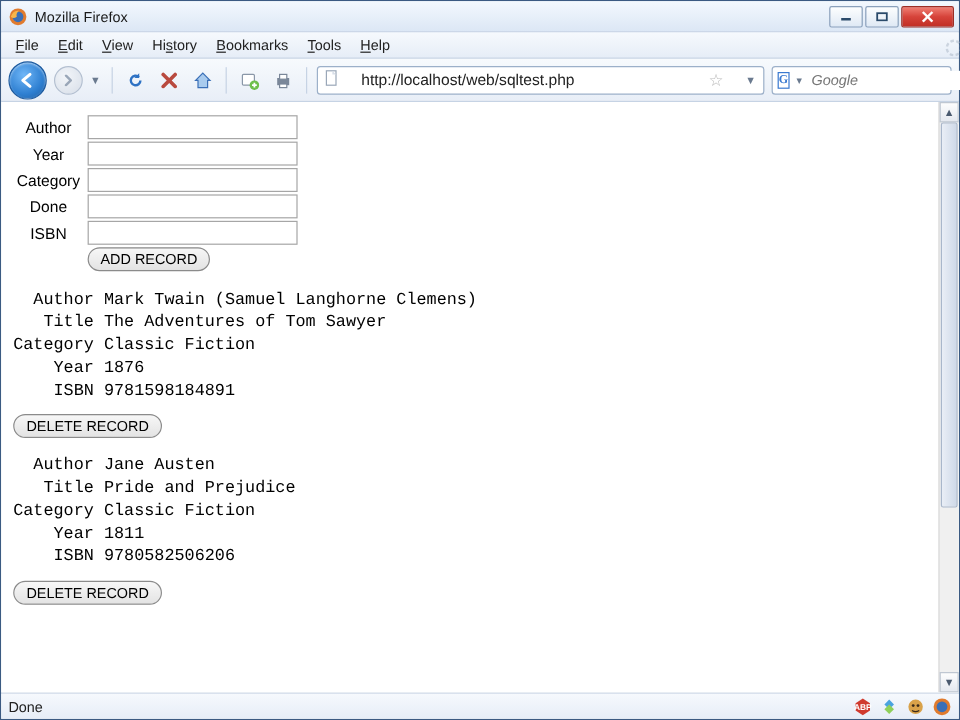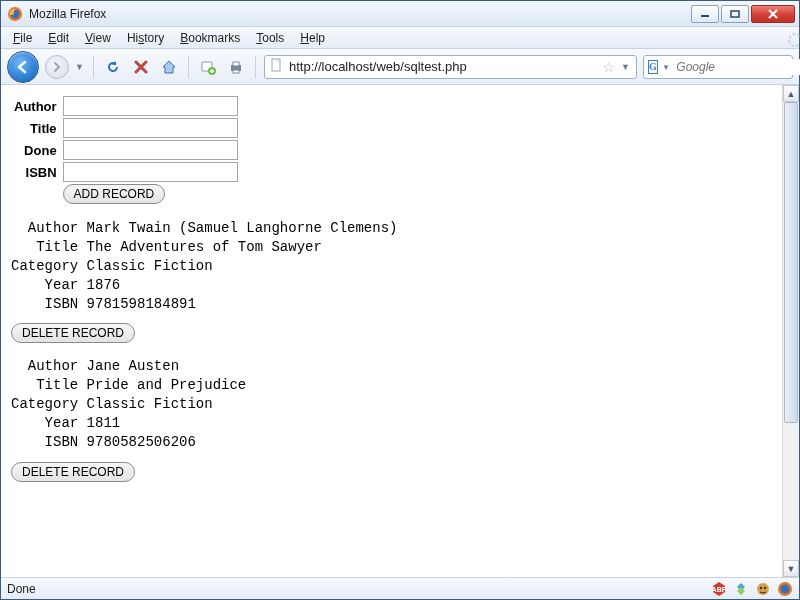--- a/index.html
+++ b/index.html
@@ -91,21 +91,21 @@
   }
   .tb-sep { width:1px; height:22px; background:#c6d3e4; margin:0 2px; }
   .addr-wrap {
     flex: 1;
     height: 24px;
     background: #fff;
     border: 1px solid #9cb0c9;
     border-radius: 3px;
     display:flex;align-items:center;
     padding: 0 4px;
-    gap:4px;
+    gap:16px;
     justify-content:space-between;
   }
   .addr-wrap input {
     flex:1; border:none; outline:none; font-size:13px; color:#222;
     font-family: "Segoe UI", Tahoma, sans-serif;
   }
   .star { color:#bbb; font-size:14px; }
   .dd { color:#6a7a8f; font-size:9px; padding:0 2px; }
   .search-wrap {
     width: 150px; height:24px;
@@ -151,21 +151,21 @@
   .vscroll .track { position:absolute; top:17px; bottom:17px; left:0; right:0; }
   .vscroll .thumb {
     position:absolute; left:1px; right:1px; top:0; height:70%;
     background:linear-gradient(to right,#e9eef6,#cfd9e8);
     border:1px solid #a9b7cb; border-radius:2px;
   }
   .vscroll .arr.bottom { position:absolute; bottom:0; left:0; right:0; }
 
   .form-table { border-collapse: collapse; }
   .form-table td { padding: 1px 3px; vertical-align: middle; }
-  .form-table td.lbl { text-align: right; font-size:13px;font-weight:bold; }
+  .form-table td.lbl { text-align: center; font-size:13px; }
   .txt-input {
     width: 175px; height: 20px;
     border:1px solid #a6a6a6;
     background:#fff;
     font-size:13px;
     padding:1px 3px;
   }
   .rec-btn {
     font-size:12px;
     padding: 2px 10px;
@@ -316,21 +316,25 @@
   <div class="content-area">
     <div class="page">
 
       <table class="form-table">
         <tbody>
             <tr>
           <td class="lbl">Author</td>
           <td><input class="txt-input" type="text" value="" style=""></td>
         </tr>
         <tr>
-          <td class="lbl">Title</td>
+          <td class="lbl">Year</td>
+          <td><input class="txt-input" type="text" value="" style=""></td>
+        </tr>
+        <tr>
+          <td class="lbl">Category</td>
           <td><input class="txt-input" type="text" value="" style=""></td>
         </tr>
         <tr>
           <td class="lbl">Done</td>
           <td><input class="txt-input" type="text" value="" style=""></td>
         </tr>
         <tr>
           <td class="lbl">ISBN</td>
           <td><input class="txt-input" type="text" value="" style=""></td>
         </tr>

